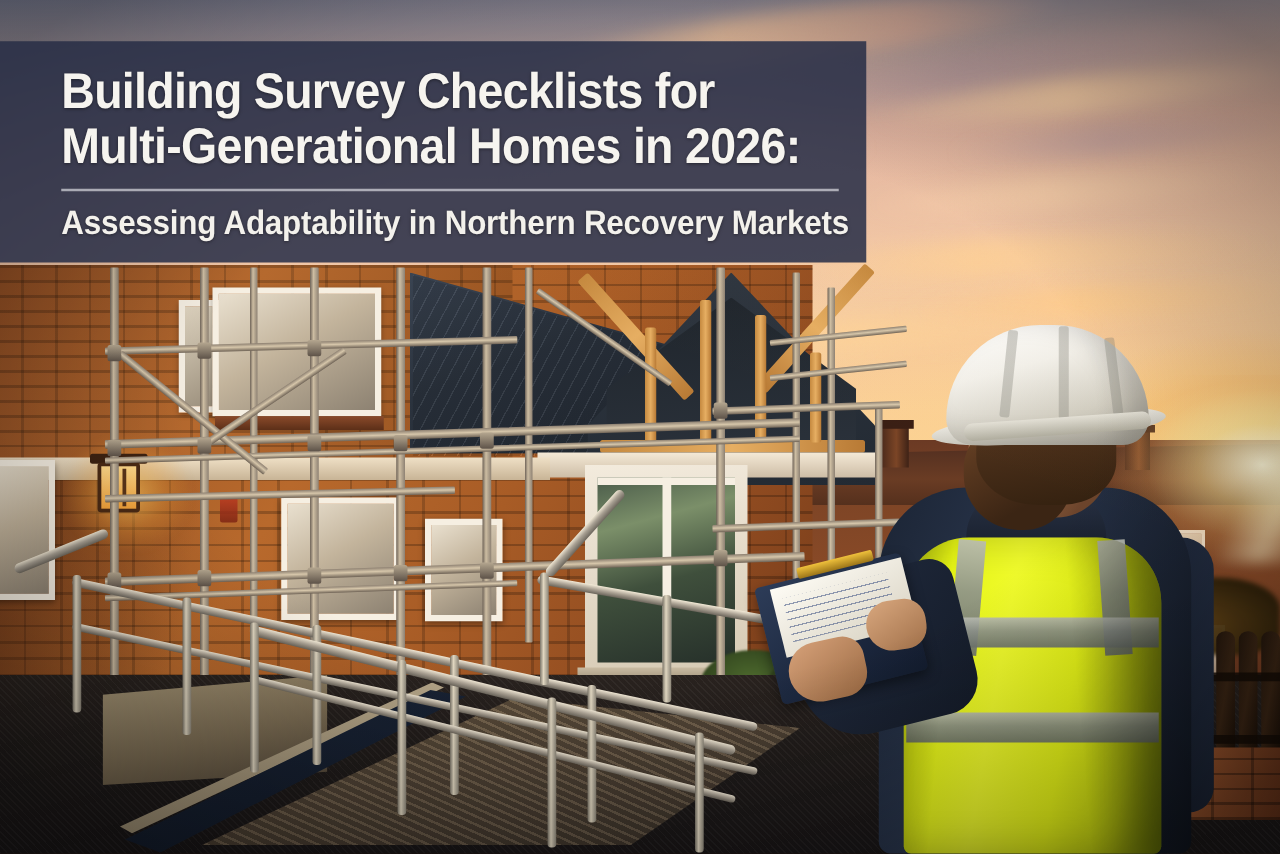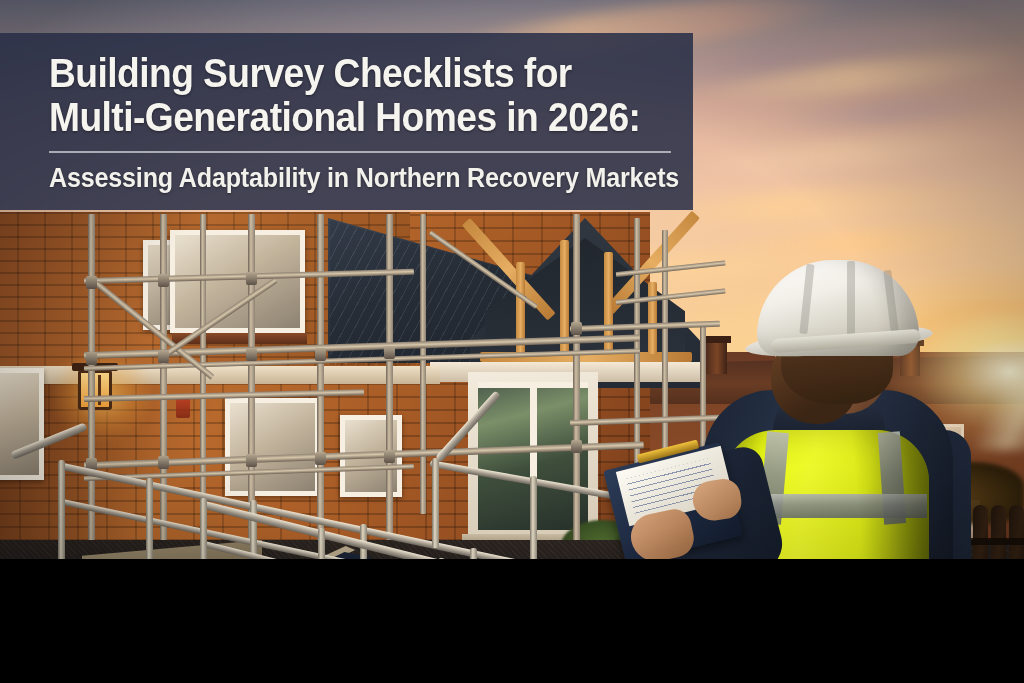--- a/index.html
+++ b/index.html
@@ -5,21 +5,21 @@
 <style>
   * { margin:0; padding:0; box-sizing:border-box; }
   html,body { background:#000; }
   body {
     font-family:"Liberation Sans", sans-serif;
     width:1024px; height:683px;
     overflow:hidden; position:relative;
   }
   #hero {
     position:absolute; inset:0;
-    width:1024px; height:559px;
+    width:1024px; height:683px;
     overflow:hidden;
     background:#2a1a10;
   }
   .layer { position:absolute; }
 
   
   .sky {
     left:0; top:0; width:1024px; height:430px;
     background:
       radial-gradient(ellipse 260px 150px at 1010px 372px, rgba(255,248,210,.98) 0%, rgba(255,228,150,.85) 22%, rgba(255,196,110,.5) 45%, rgba(255,170,100,0) 72%),

